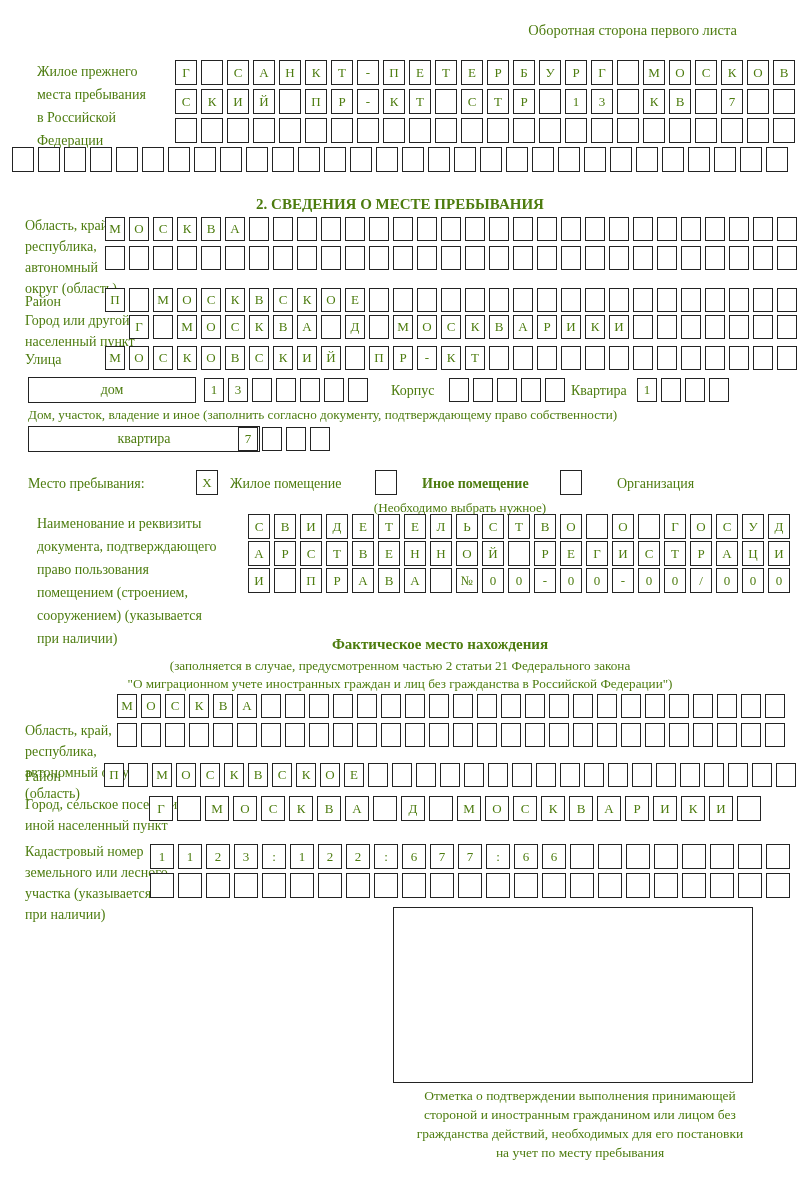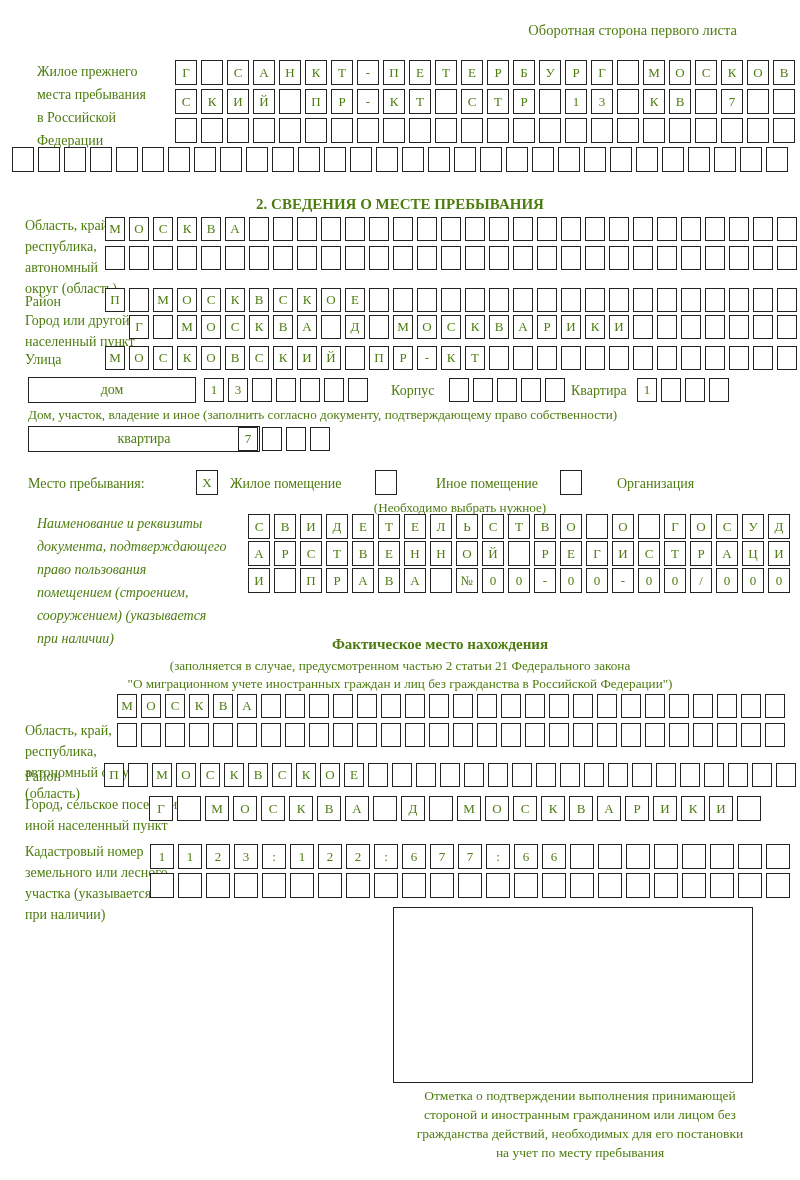--- a/index.html
+++ b/index.html
@@ -345,26 +345,26 @@
       <span class="cell">7</span>
       <span class="cell"></span>
       <span class="cell"></span>
       <span class="cell"></span>
     </div>
 
   <div class="lbl" style="left:28px;top:473px;">Место пребывания:</div>
   <div class="chk" style="left:196px;top:470px;">X</div>
   <div class="lbl" style="left:230px;top:473px;">Жилое помещение</div>
   <div class="chk" style="left:375px;top:470px;"></div>
-  <div class="lbl" style="left:436px;top:473px;">Иное помещение</div>
+  <div class="lbl" style="left:422px;top:473px;font-weight:bold;">Иное помещение</div>
   <div class="chk" style="left:560px;top:470px;"></div>
   <div class="lbl" style="left:617px;top:473px;">Организация</div>
   <div class="note" style="left:260px;top:499px;width:400px;">(Необходимо выбрать нужное)</div>
 
-  <div class="lbl lh23" style="left:37px;top:512px;font-style:italic;">Наименование и реквизиты
+  <div class="lbl lh23" style="left:37px;top:512px;">Наименование и реквизиты
 документа, подтверждающего
 право пользования
 помещением (строением,
 сооружением) (указывается
 при наличии)</div>
   <div class="grid wide" style="left:248px;top:514px;">
       <span class="cell">С</span>
       <span class="cell">В</span>
       <span class="cell">И</span>
       <span class="cell">Д</span>

